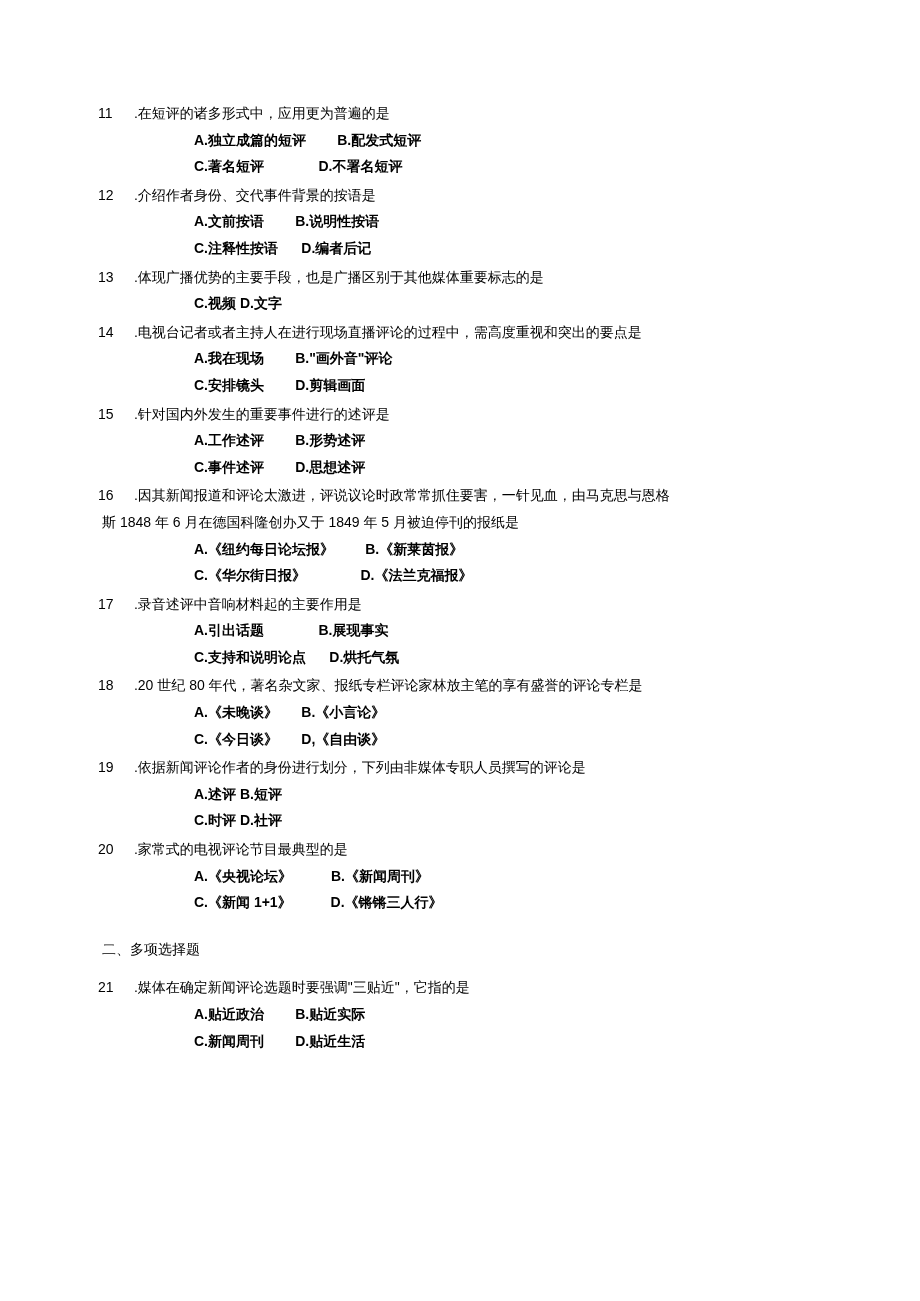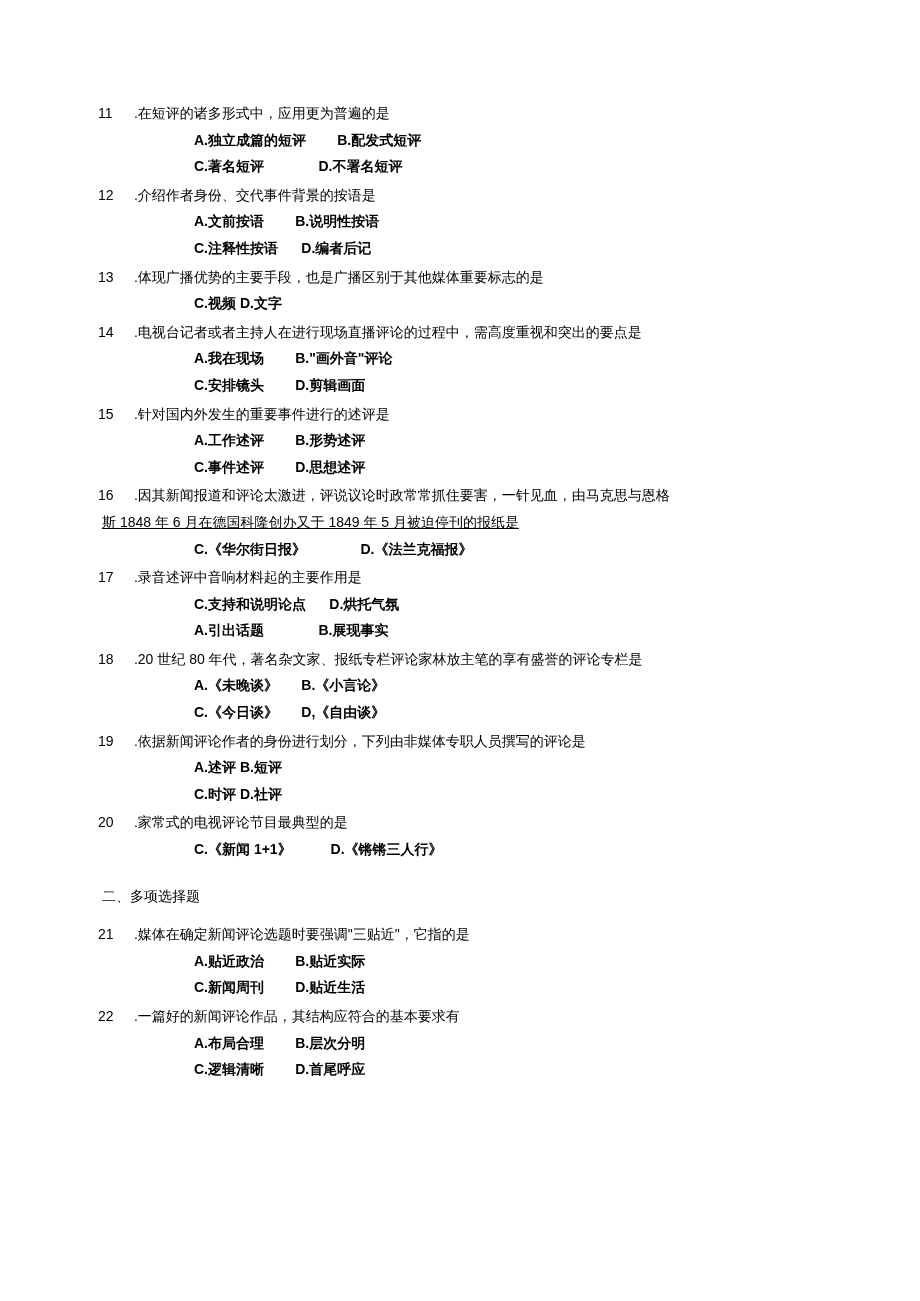--- a/index.html
+++ b/index.html
@@ -93,33 +93,34 @@
     <div class="options">
       <div class="opt-row"><span>A.工作述评</span>        <span>B.形势述评</span></div>
       <div class="opt-row"><span>C.事件述评</span>        <span>D.思想述评</span></div>
     </div>
   </div>
 
   <div class="question">
     <div class="stem">
       <span class="num">16</span><span> .因其新闻报道和评论太激进，评说议论时政常常抓住要害，一针见血，由马克思与恩格</span>
     </div>
-    <div class="cont" style="margin-left:-28px;text-decoration:underline;">斯 1848 年 6 月在德国科隆创办又于 1849 年 5 月被迫停刊的报纸是</div>
+    <div class="cont" style="margin-left:-28px;">斯 1848 年 6 月在德国科隆创办又于 1849 年 5 月被迫停刊的报纸是</div>
     <div class="options">
+      <div class="opt-row"><span>A.《纽约每日论坛报》</span>        <span>B.《新莱茵报》</span></div>
       <div class="opt-row"><span>C.《华尔街日报》</span>              <span>D.《法兰克福报》</span></div>
     </div>
   </div>
 
   <div class="question">
     <div class="stem">
       <span class="num">17</span><span> .录音述评中音响材料起的主要作用是</span>
     </div>
     <div class="options">
+      <div class="opt-row"><span>A.引出话题</span>              <span>B.展现事实</span></div>
       <div class="opt-row"><span>C.支持和说明论点</span>      <span>D.烘托气氛</span></div>
-      <div class="opt-row"><span>A.引出话题</span>              <span>B.展现事实</span></div>
     </div>
   </div>
 
   <div class="question">
     <div class="stem">
       <span class="num">18</span><span> .20 世纪 80 年代，著名杂文家、报纸专栏评论家林放主笔的享有盛誉的评论专栏是</span>
     </div>
     <div class="options">
       <div class="opt-row"><span>A.《未晚谈》</span>      <span>B.《小言论》</span></div>
       <div class="opt-row"><span>C.《今日谈》</span>      <span>D,《自由谈》</span></div>
@@ -134,39 +135,31 @@
       <div class="opt-row"><span>A.述评 B.短评</span></div>
       <div class="opt-row"><span>C.时评 D.社评</span></div>
     </div>
   </div>
 
   <div class="question">
     <div class="stem">
       <span class="num">20</span><span> .家常式的电视评论节目最典型的是</span>
     </div>
     <div class="options">
+      <div class="opt-row"><span>A.《央视论坛》</span>          <span>B.《新闻周刊》</span></div>
       <div class="opt-row"><span>C.《新闻 1+1》</span>          <span>D.《锵锵三人行》</span></div>
     </div>
   </div>
 
   <div class="section" style="margin-left:-28px;">二、多项选择题</div>
 
   <div class="question">
     <div class="stem">
       <span class="num">21</span><span> .媒体在确定新闻评论选题时要强调"三贴近"，它指的是</span>
     </div>
     <div class="options">
       <div class="opt-row"><span>A.贴近政治</span>        <span>B.贴近实际</span></div>
       <div class="opt-row"><span>C.新闻周刊</span>        <span>D.贴近生活</span></div>
     </div>
   </div>
 
-  <div class="question">
-    <div class="stem">
-      <span class="num">22</span><span> .一篇好的新闻评论作品，其结构应符合的基本要求有</span>
-    </div>
-    <div class="options">
-      <div class="opt-row"><span>A.布局合理</span>        <span>B.层次分明</span></div>
-      <div class="opt-row"><span>C.逻辑清晰</span>        <span>D.首尾呼应</span></div>
-    </div>
-  </div>
 
 </div>
 
 </body></html>

